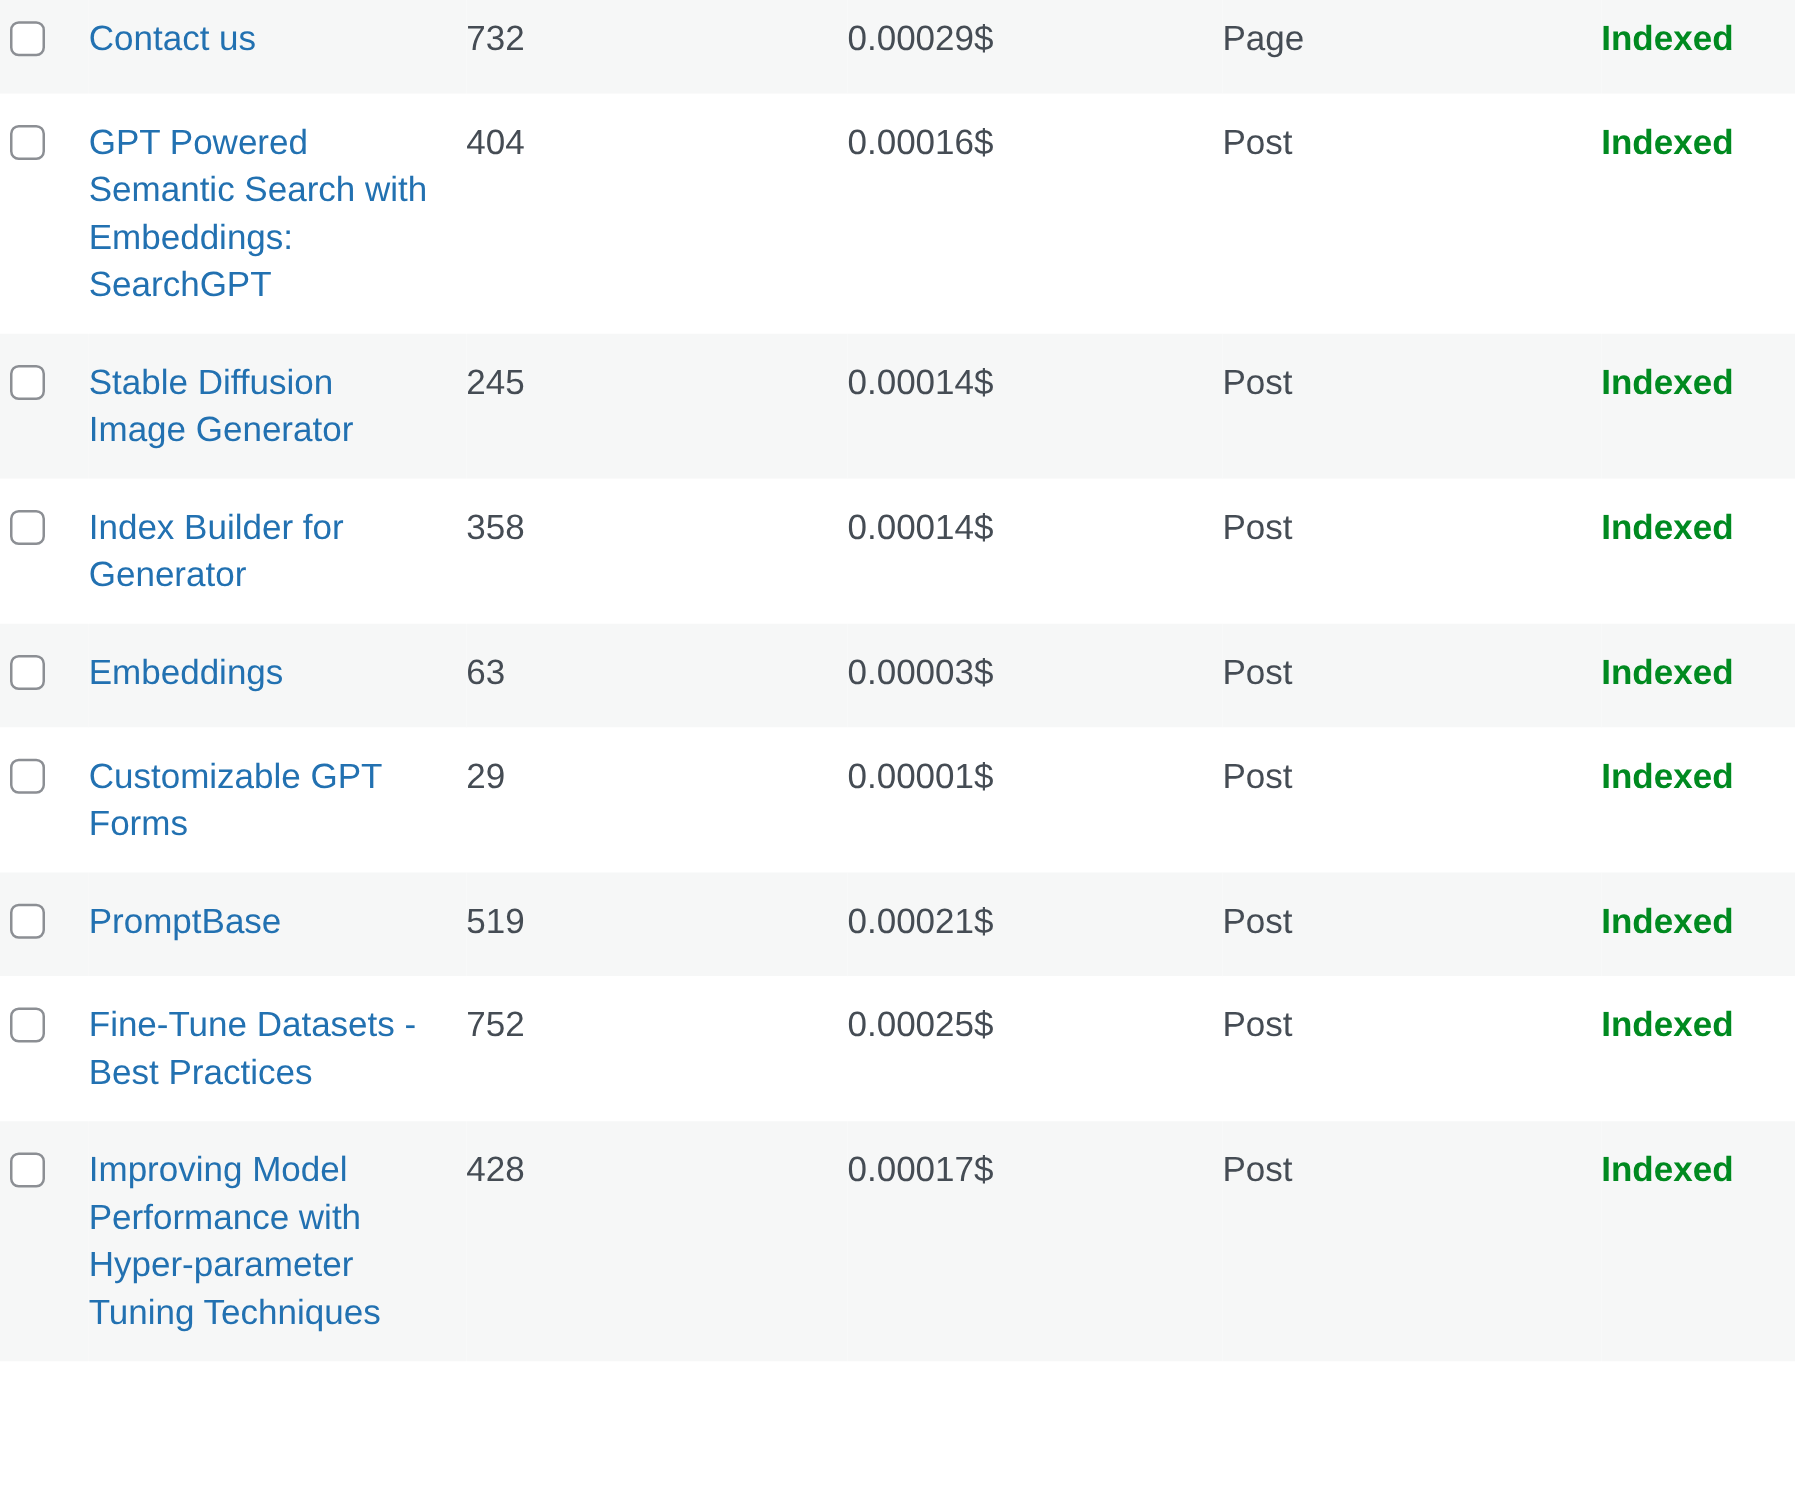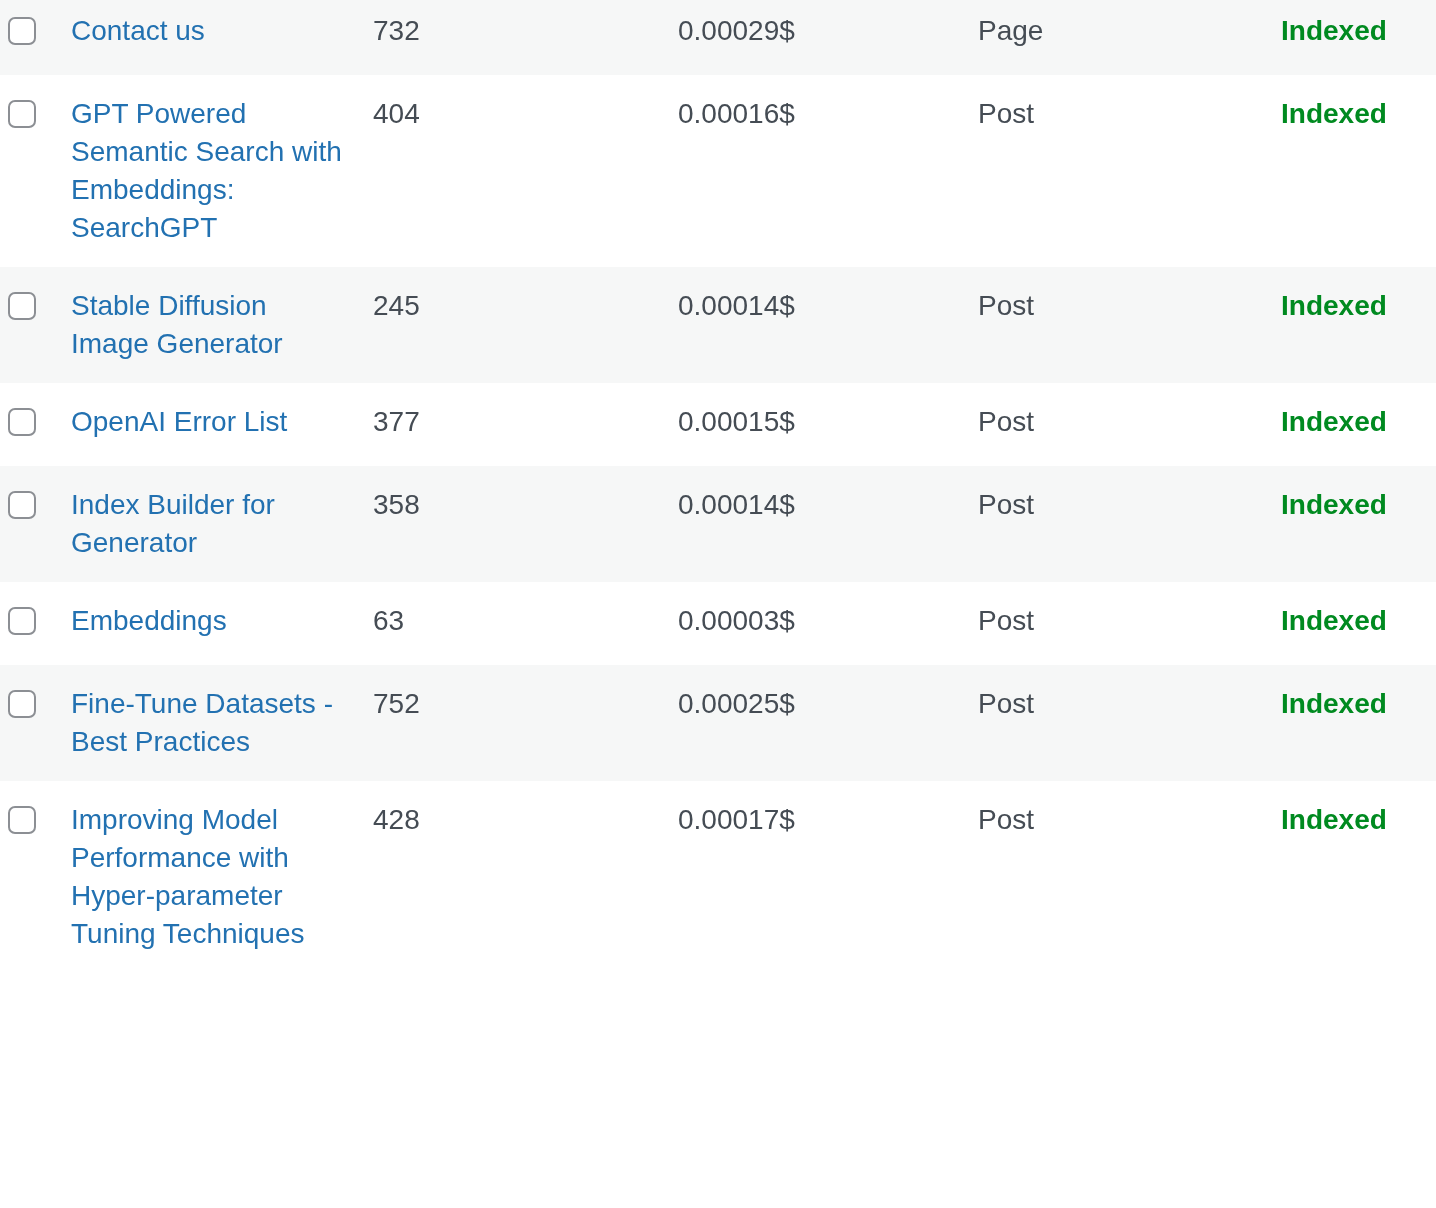--- a/index.html
+++ b/index.html
@@ -101,49 +101,58 @@
     <tr class="row">
       <td class="cb-cell"><input type="checkbox" class="row-checkbox" style=""></td>
       <td class="title-cell"><a class="title-link">Stable Diffusion
 Image Generator</a></td>
       <td class="num-cell">245</td>
       <td class="num-cell">0.00014$</td>
       <td class="type-cell">Post</td>
       <td class="status-cell"><span class="status-badge">Indexed</span></td>
     </tr>
 
-    <tr class="row">
-      <td class="cb-cell"><input type="checkbox" class="row-checkbox" style=""></td>
-      <td class="title-cell"><a class="title-link">OpenAI Error List</a></td>
-      <td class="num-cell">377</td>
-      <td class="num-cell">0.00015$</td>
-      <td class="type-cell">Post</td>
-      <td class="status-cell"><span class="status-badge">Indexed</span></td>
-    </tr>
 
     <tr class="row">
       <td class="cb-cell"><input type="checkbox" class="row-checkbox" style=""></td>
       <td class="title-cell"><a class="title-link">Index Builder for
 Generator</a></td>
       <td class="num-cell">358</td>
       <td class="num-cell">0.00014$</td>
       <td class="type-cell">Post</td>
       <td class="status-cell"><span class="status-badge">Indexed</span></td>
     </tr>
 
     <tr class="row">
       <td class="cb-cell"><input type="checkbox" class="row-checkbox" style=""></td>
       <td class="title-cell"><a class="title-link">Embeddings</a></td>
       <td class="num-cell">63</td>
       <td class="num-cell">0.00003$</td>
       <td class="type-cell">Post</td>
       <td class="status-cell"><span class="status-badge">Indexed</span></td>
     </tr>
 
+    <tr class="row">
+      <td class="cb-cell"><input type="checkbox" class="row-checkbox" style=""></td>
+      <td class="title-cell"><a class="title-link">Customizable GPT
+Forms</a></td>
+      <td class="num-cell">29</td>
+      <td class="num-cell">0.00001$</td>
+      <td class="type-cell">Post</td>
+      <td class="status-cell"><span class="status-badge">Indexed</span></td>
+    </tr>
 
+    <tr class="row">
+      <td class="cb-cell"><input type="checkbox" class="row-checkbox" style=""></td>
+      <td class="title-cell"><a class="title-link">PromptBase</a></td>
+      <td class="num-cell">519</td>
+      <td class="num-cell">0.00021$</td>
+      <td class="type-cell">Post</td>
+      <td class="status-cell"><span class="status-badge">Indexed</span></td>
+    </tr>
 
     <tr class="row">
       <td class="cb-cell"><input type="checkbox" class="row-checkbox" style=""></td>
       <td class="title-cell"><a class="title-link">Fine-Tune Datasets -
 Best Practices</a></td>
       <td class="num-cell">752</td>
       <td class="num-cell">0.00025$</td>
       <td class="type-cell">Post</td>
       <td class="status-cell"><span class="status-badge">Indexed</span></td>
     </tr>

